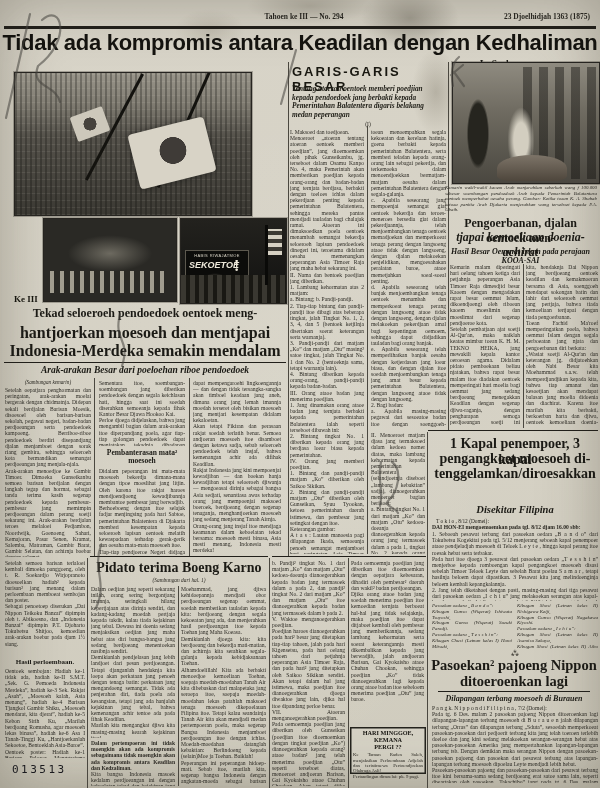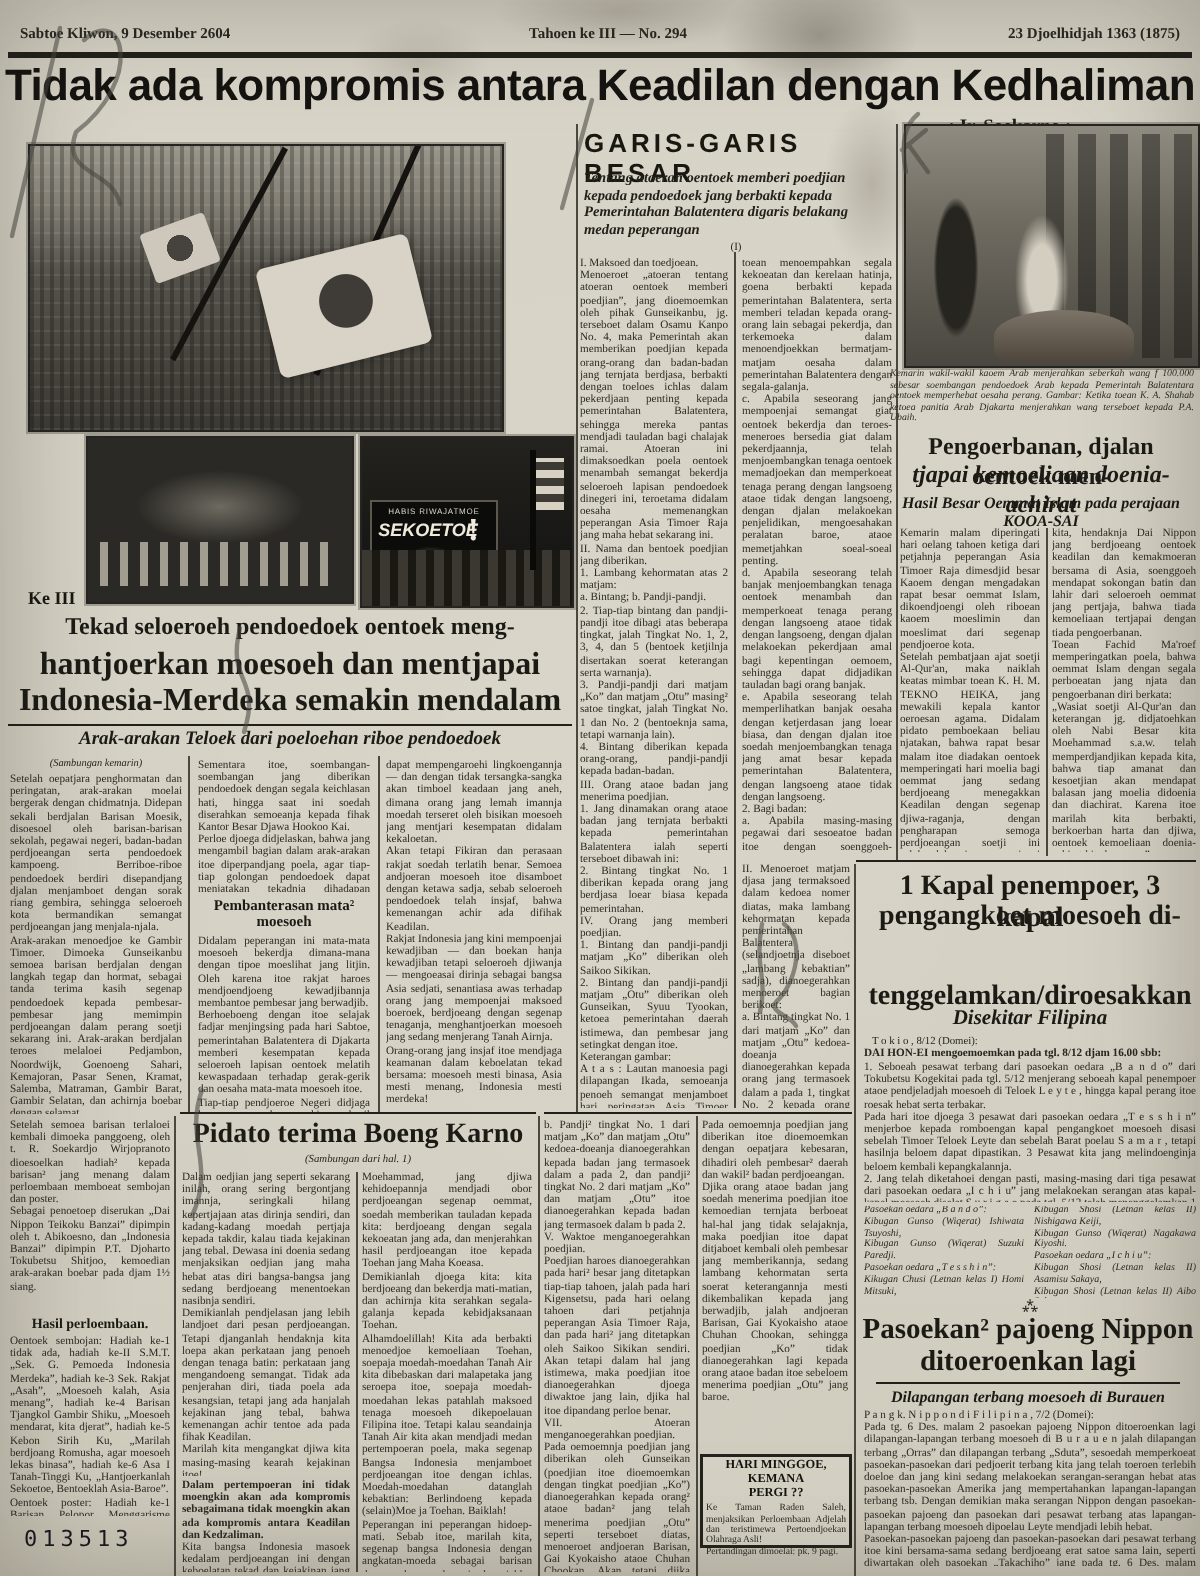--- a/index.html
+++ b/index.html
@@ -26,21 +26,20 @@
   }
   .caychead{font-weight:bold;text-align:center;color:#1b1a15;}
   .smallital{font-style:italic;}
   .photo{position:absolute;overflow:hidden;border:1px solid #262420;box-shadow:0 0 0 1px rgba(40,38,30,.3);}
 </style>
 </head>
 <body>
 
 <div id="paper">
 
-  <div class="abs" style="left:10px;top:12px;width:220px;font-size:7.5px;font-weight:bold;">Sabtoe Kliwon, 9 Desember 2604</div>
   <div class="abs" style="left:204px;top:12px;width:200px;font-size:7.5px;font-weight:bold;text-align:center;">Tahoen ke III — No. 294</div>
   <div class="abs" style="left:410px;top:12px;width:180px;font-size:7.5px;font-weight:bold;text-align:right;">23 Djoelhidjah 1363 (1875)</div>
   <div class="hr" style="left:4px;top:26px;width:592px;height:3px;"></div>
 
   <div class="abs" style="left:0;top:30px;width:600px;text-align:center;font-family:'Liberation Sans',sans-serif;font-weight:700;font-size:22px;letter-spacing:-0.3px;white-space:nowrap;color:#14130f;">Tidak ada kompromis antara Keadilan dengan Kedhaliman</div>
   <div class="abs" style="left:420px;top:59px;width:170px;text-align:center;font-size:9.5px;font-weight:bold;color:#1d1c17;">—: Ir. Soekarno :—</div>
 
   <div class="photo" style="left:14px;top:72px;width:236px;height:142px;background:
          linear-gradient(180deg,#9a968b 0%,#807c72 22%,#55524b 45%,#3b3933 100%);">
     <div class="abs" style="left:0;top:0;width:236px;height:142px;opacity:.5;background:
@@ -77,21 +76,21 @@
     </div>
     <div class="abs" style="left:0;top:56px;width:105px;height:28px;background:repeating-linear-gradient(90deg,#3a3831 0 5px,#191813 5px 9px);"></div>
     <div class="abs" style="left:84px;top:6px;width:3px;height:60px;background:#0a0a08;"></div>
     <div class="abs" style="left:87px;top:10px;width:14px;height:26px;background:repeating-linear-gradient(0deg,#d6d1c3 0 4px,#3c3a33 4px 8px);"></div>
   </div>
 
   <div class="abs caychead" style="left:4px;top:306px;width:282px;font-size:12px;">Tekad seloeroeh pendoedoek oentoek meng-</div>
   <div class="abs caychead" style="left:4px;top:324px;width:282px;font-size:16px;">hantjoerkan moesoeh dan mentjapai</div>
   <div class="abs caychead" style="left:4px;top:342px;width:282px;font-size:16px;">Indonesia-Merdeka semakin mendalam</div>
   <div class="hr" style="left:4px;top:362px;width:282px;height:1px;"></div>
-  <div class="abs caychead smallital" style="left:4px;top:365px;width:282px;font-size:9.5px;">Arak-arakan Teloek dari poeloehan riboe pendoedoek</div>
+  <div class="abs caychead smallital" style="left:4px;top:365px;width:282px;font-size:9.5px;">Arak-arakan Besar dari poeloehan riboe pendoedoek</div>
 
   <div class="abs" style="left:5px;top:379px;width:86px;font-size:5.2px;font-style:italic;text-align:center;">(Sambungan kemarin)</div>
   <div class="col" style="left:5px;top:387px;width:86px;height:170px;">Setelah oepatjara penghormatan dan peringatan, arak-arakan moelai bergerak dengan chidmatnja. Didepan sekali berdjalan Barisan Moesik, disoesoel oleh barisan-barisan sekolah, pegawai negeri, badan-badan perdjoeangan serta pendoedoek kampoeng. Berriboe-riboe pendoedoek berdiri disepandjang djalan menjamboet dengan sorak riang gembira, sehingga seloeroeh kota bermandikan semangat perdjoeangan jang menjala-njala.
 Arak-arakan menoedjoe ke Gambir Timoer. Dimoeka Gunseikanbu semoea barisan berdjalan dengan langkah tegap dan hormat, sebagai tanda terima kasih segenap pendoedoek kepada pembesar-pembesar jang memimpin perdjoeangan dalam perang soetji sekarang ini. Arak-arakan berdjalan teroes melaloei Pedjambon, Noordwijk, Goenoeng Sahari, Kemajoran, Pasar Senen, Kramat, Salemba, Matraman, Gambir Barat, Gambir Selatan, dan achirnja boebar dengan selamat.
 Sepandjang djalan arak-arakan itoe mendapat perhatian penoeh dari segenap lapisan pendoedoek jang toeroet menjaksikannja.</div>
   <div class="col" style="left:99px;top:380px;width:86px;height:66px;">Sementara itoe, soembangan-soembangan jang diberikan pendoedoek dengan segala keichlasan hati, hingga saat ini soedah diserahkan semoeanja kepada fihak Kantor Besar Djawa Hookoo Kai.
 Perloe djoega didjelaskan, bahwa jang mengambil bagian dalam arak-arakan itoe diperpandjang poela, agar tiap-tiap golongan pendoedoek dapat menjatakan tekadnja dihadapan chalajak ramai.</div>
   <div class="abs caychead" style="left:99px;top:449px;width:86px;font-size:7.5px;line-height:8px;white-space:pre-line;">Pembanterasan mata²
 moesoeh</div>
   <div class="col" style="left:99px;top:468px;width:86px;height:88px;">Didalam peperangan ini mata-mata moesoeh bekerdja dimana-mana dengan tipoe moeslihat jang litjin. Oleh karena itoe rakjat haroes mendjoendjoeng kewadjibannja membantoe pembesar jang berwadjib.
@@ -183,21 +182,21 @@
   <div class="col" style="left:526px;top:264px;width:72px;height:162px;">kita, hendaknja Dai Nippon jang berdjoeang oentoek keadilan dan kemakmoeran bersama di Asia, soenggoeh mendapat sokongan batin dan lahir dari seloeroeh oemmat jang pertjaja, bahwa tiada kemoeliaan tertjapai dengan tiada pengoerbanan.
 Toean Fachid Ma'roef memperingatkan poela, bahwa oemmat Islam dengan segala perboeatan jang njata dan pengoerbanan diri berkata:
 „Wasiat soetji Al-Qur'an dan keterangan jg. didjatoehkan oleh Nabi Besar kita Moehammad s.a.w. telah memperdjandjikan kepada kita, bahwa tiap amanat dan kesoetjian akan mendapat balasan jang moelia didoenia dan diachirat. Karena itoe marilah kita berbakti, berkoerban harta dan djiwa, oentoek kemoeliaan doenia-achirat kita bersama.”
 (Sambungan halaman 4)</div>
   <div class="vr" style="left:523px;top:264px;height:164px;"></div>
 
   <div class="hr" style="left:428px;top:430px;width:170px;height:1px;"></div>
   <div class="vr" style="left:427px;top:432px;height:356px;"></div>
   <div class="abs caychead" style="left:432px;top:436px;width:166px;font-size:14px;">1 Kapal penempoer, 3 kapal</div>
   <div class="abs caychead" style="left:432px;top:451px;width:166px;font-size:14px;">pengangkoet moesoeh di-</div>
-  <div class="abs caychead" style="left:432px;top:466px;width:166px;font-size:14px;margin-top:25px;">tenggelamkan/diroesakkan</div>
+  <div class="abs caychead" style="left:432px;top:466px;width:166px;font-size:14px;">tenggelamkan/diroesakkan</div>
   <div class="abs caychead smallital" style="left:432px;top:504px;width:166px;font-size:10.5px;">Disekitar Filipina</div>
   <div class="abs" style="left:436px;top:518px;width:160px;font-size:5.4px;">T o k i o ,  8/12  (Domei):</div>
   <div class="abs" style="left:432px;top:524px;width:166px;font-size:5.6px;font-weight:bold;">DAI HON-EI mengoemoemkan pada tgl. 8/12 djam 16.00 sbb:</div>
   <div class="col" style="left:432px;top:531px;width:166px;height:70px;">1. Seboeah pesawat terbang dari pasoekan oedara „B a n d o” dari Tokubetsu Kogekitai pada tgl. 5/12 menjerang seboeah kapal penempoer ataoe pendjeladjah moesoeh di Teloek L e y t e , hingga kapal perang itoe roesak hebat serta terbakar.
 Pada hari itoe djoega 3 pesawat dari pasoekan oedara „T e s s h i n” menjerboe kepada romboengan kapal pengangkoet moesoeh disasi sebelah Timoer Teloek Leyte dan sebelah Barat poelau S a m a r , tetapi hasilnja beloem dapat dipastikan. 3 Pesawat kita jang melindoenginja beloem kembali kepangkalannja.
 2. Jang telah diketahoei dengan pasti, masing-masing dari tiga pesawat dari pasoekan oedara „I c h i u” jang melakoekan serangan atas kapal-kapal moesoeh diselat S u r i g a o pada tgl. 5/12 telah menenggelamkan 1 kapal pengangkoet moesoeh (dipenoehi 5 kapal).
 3. Pendjoerit² jang toeroet melakoekan serangan tsb. diatas adalah sebagai berikoet:</div>
   <div class="col smallital" style="left:432px;top:603px;width:80px;height:46px;font-size:5px;line-height:5.8px;">Pasoekan oedara „B a n d o”:
 Kibugan Gunso (Wiqerat) Ishiwata Tsuyoshi,
 Kibugan Gunso (Wiqerat) Suzuki Paredji.

